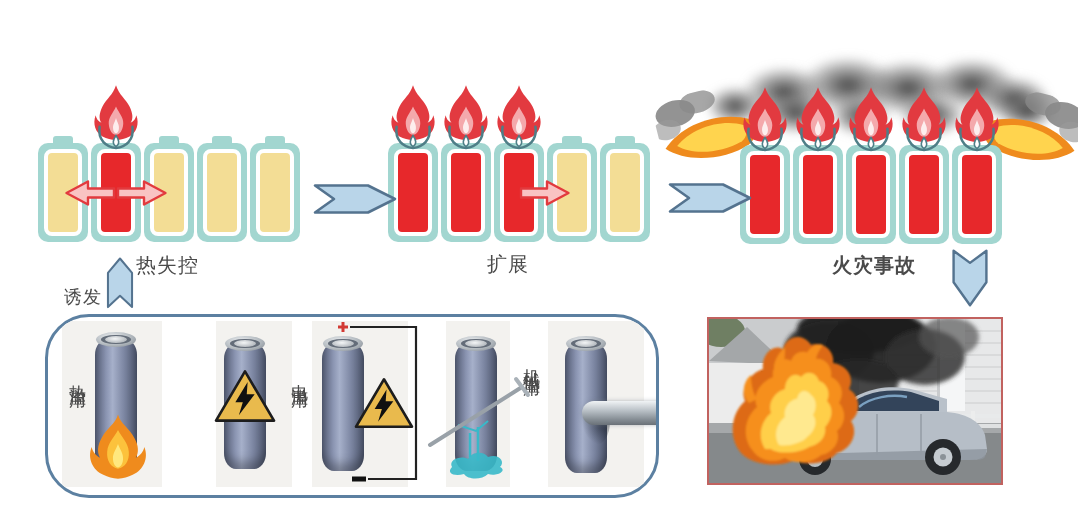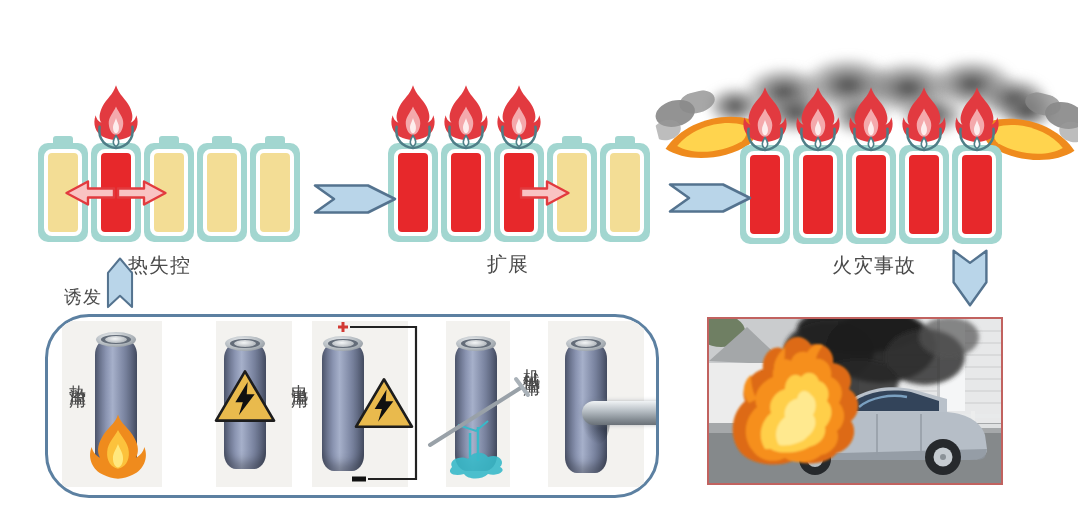--- a/index.html
+++ b/index.html
@@ -247,23 +247,23 @@
     <path d="M4 4.5 L57 4.5 L84 18 L57 31.5 L4 31.5 L23 18 Z" fill="#b9d5e9" stroke="#54738f" stroke-width="2.6" stroke-linejoin="round"></path>
   </svg>
 
   <svg class="flow-arrow" style="left:106px;top:249px;" width="28" height="68" viewBox="0 0 36 68">
     <path d="M18 2.5 L33.5 21 L33.5 65 L18 50.5 L2.5 65 L2.5 21 Z" fill="#b9d5e9" stroke="#54738f" stroke-width="2.6" stroke-linejoin="round"></path>
   </svg>
   <svg class="flow-arrow" style="left:951px;top:246px;" width="38" height="64" viewBox="0 0 44 70">
     <path d="M3 3.5 L22 17.5 L41 3.5 L41 40 L22 66.5 L3 40 Z" fill="#b9d5e9" stroke="#54738f" stroke-width="2.8" stroke-linejoin="round"></path>
   </svg>
 
-  <div class="stage-label" style="left:128px;top:252px;">热失控</div>
+  <div class="stage-label" style="left:136px;top:252px;">热失控</div>
   <div class="stage-label" style="left:487px;top:251px;">扩展</div>
-  <div class="stage-label" style="left:832px;top:252px;">火灾事故</div>
+  <div class="stage-label" style="left:832px;top:252px;font-weight:bold;">火灾事故</div>
   <div class="trigger-label" style="left:64px;top:285px;">诱发</div>
 
   <div class="abuse-box">
     <div class="strip" style="left:14px;width:100px;"></div>
     <div class="strip" style="left:168px;width:76px;"></div>
     <div class="strip" style="left:264px;width:96px;"></div>
     <div class="strip" style="left:398px;width:64px;"></div>
     <div class="strip" style="left:500px;width:96px;"></div>
 
     <div class="vlabel" style="left:18px;top:54px;">热滥用</div>

